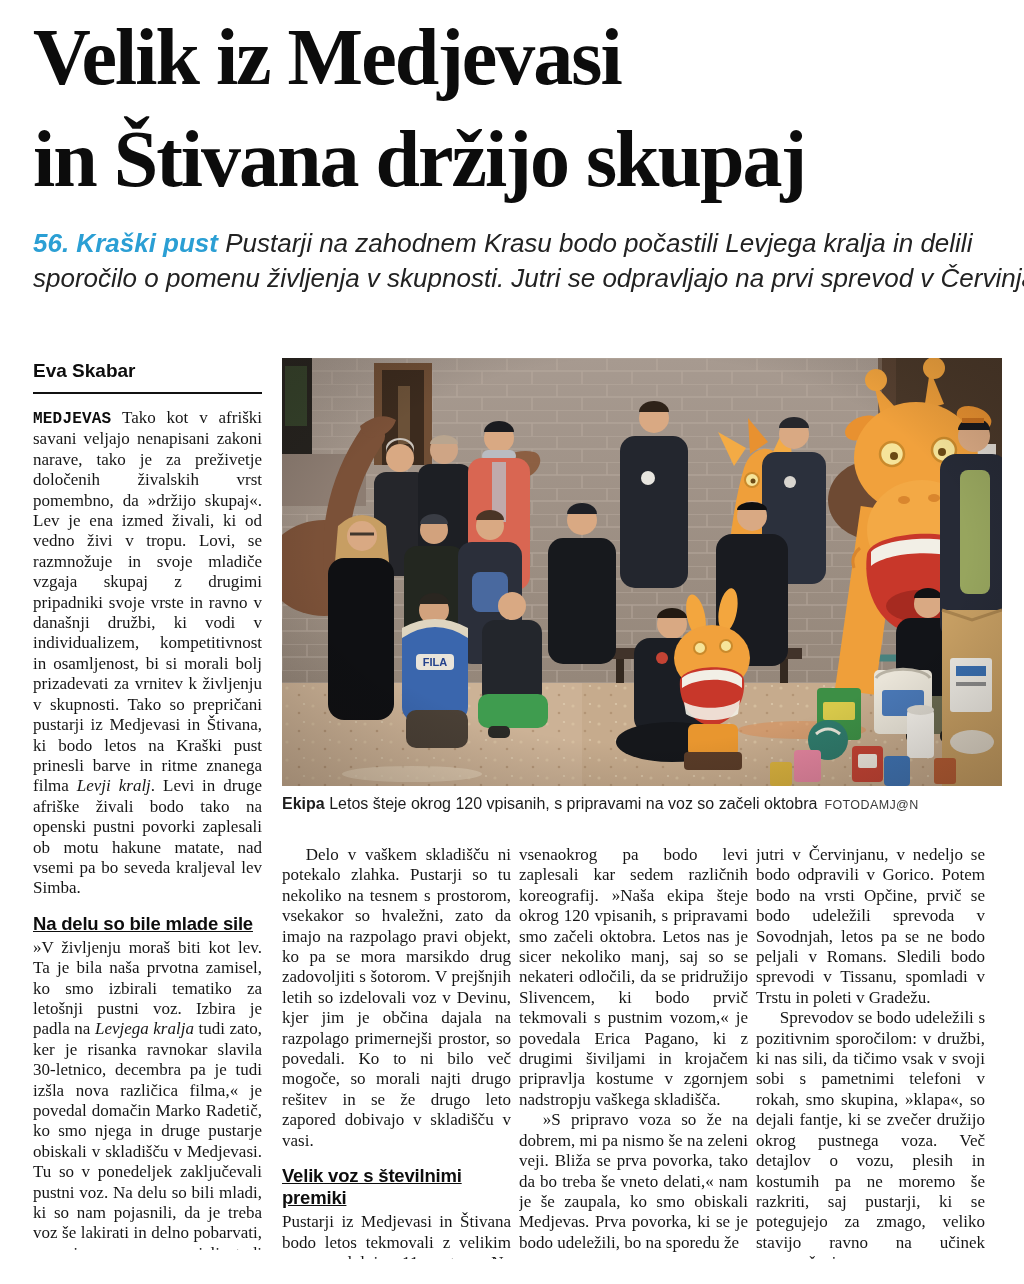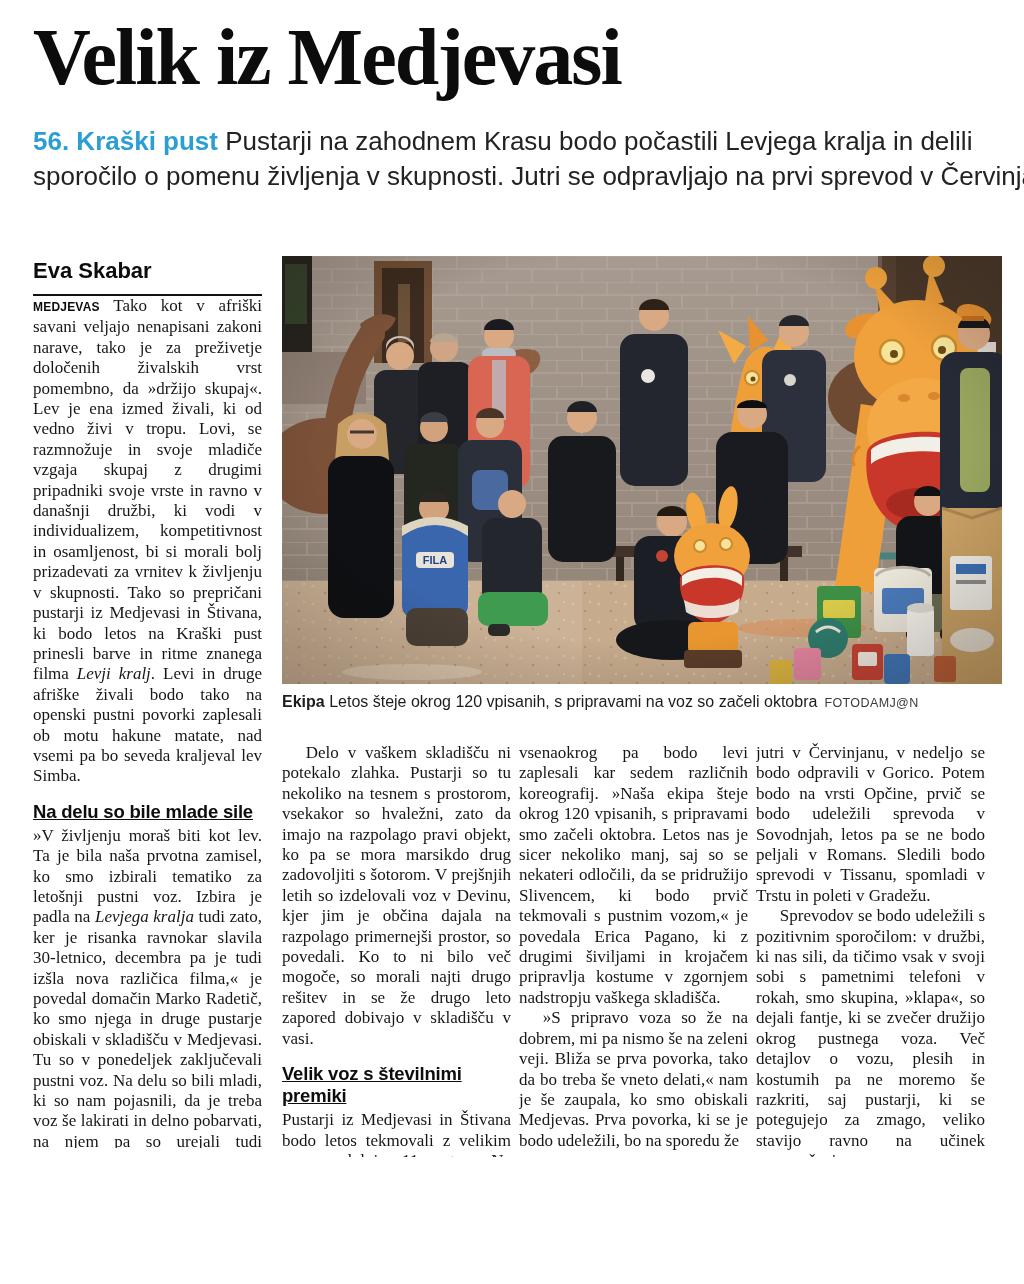--- a/index.html
+++ b/index.html
@@ -11,33 +11,33 @@
   .page{padding:6px 19px 0 33px;}
 
   
   .headline{margin:0;color:#0c0c0c;font-family:"Liberation Serif",serif;
     font-weight:700;font-size:80px;line-height:102px;letter-spacing:-2px;}
   .headline .hl-line{display:block;white-space:nowrap;}
 
   
   .standfirst{margin-top:16px;font-family:"Liberation Sans",sans-serif;
     font-size:26px;line-height:35px;color:#222;font-weight:400;}
-  .standfirst .sf-line{display:block;white-space:nowrap;}
+  .standfirst .sf-line{display:block;white-space:nowrap;font-style:italic;}
   .kicker{font-weight:700;}
 
   
   .content{margin-top:62px;display:grid;grid-template-columns:229px 720px;column-gap:20px;}
 
   .colA{width:229px;height:892px;overflow:hidden;}
-  .byline{font-family:"Liberation Sans",sans-serif;font-weight:700;font-size:22px;
-    color:#0d0d0d;padding:2px 0 10px 0;border-bottom:2.5px solid #111;margin-bottom:0;}
+  .byline{font-family:"Liberation Sans",sans-serif;font-weight:700;font-size:19px;
+    color:#0d0d0d;padding:2px 0 10px 0;border-bottom:2.5px solid #111;margin-bottom:14px;}
 
   .body-p{margin:0;font-size:17px;line-height:20.4px;text-align:justify;color:#161616;}
   .body-p.indent{text-indent:1.4em;}
-  .lead-label{font-family:Liberation Sans, sans-serif;font-weight:700;font-size:12px;
+  .lead-label{font-family:Liberation Mono, monospace;font-weight:700;font-size:16px;
     letter-spacing:.2px;color:#0d0d0d;}
   .col-subhead{font-family:"Liberation Sans",sans-serif;font-weight:700;font-size:18.5px;
     color:#0d0d0d;margin:14px 0 3px 0;letter-spacing:-.2px;text-decoration:underline;}
 
   
   .photo-block{width:720px;}
   svg.photo{display:block;width:720px;height:428px;background:#a3948b;}
   .caption{font-family:"Liberation Sans",sans-serif;font-size:16px;line-height:21px;
     color:#1c1c1c;margin-top:7px;}
   .caption .cap-label{font-weight:700;}
@@ -47,20 +47,21 @@
   .lower-cols{margin-top:29px;display:grid;grid-template-columns:repeat(3,229px);column-gap:8px;}
   .lower-col{height:414px;overflow:hidden;}
 </style>
 </head>
 <body>
 
 <div class="page">
 
   <h1 class="headline">
     <span class="hl-line">Velik iz Medjevasi</span>
+    <span class="hl-line">in Štivana držijo skupaj</span>
   </h1>
 
   <div class="standfirst">
     <span class="sf-line"><span class="kicker" style="color:#2b9fd4">56. Kraški pust</span><span> Pustarji na zahodnem Krasu bodo počastili Levjega kralja in delili</span></span>
     <span class="sf-line">sporočilo o pomenu življenja v skupnosti. Jutri se odpravljajo na prvi sprevod v Červinjan</span>
   </div>
 
   <div class="content">
 
     <div class="colA">

